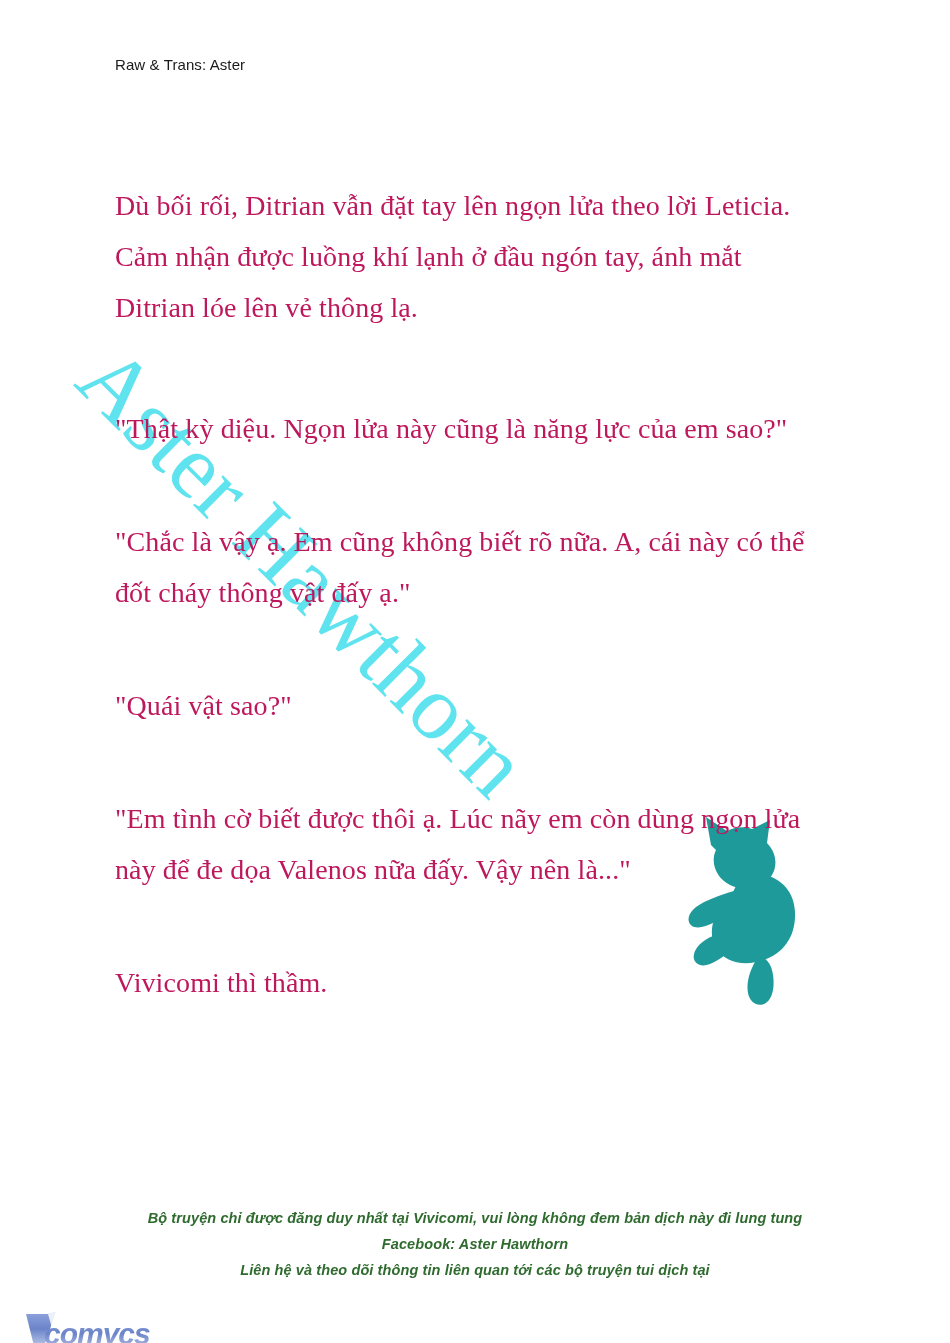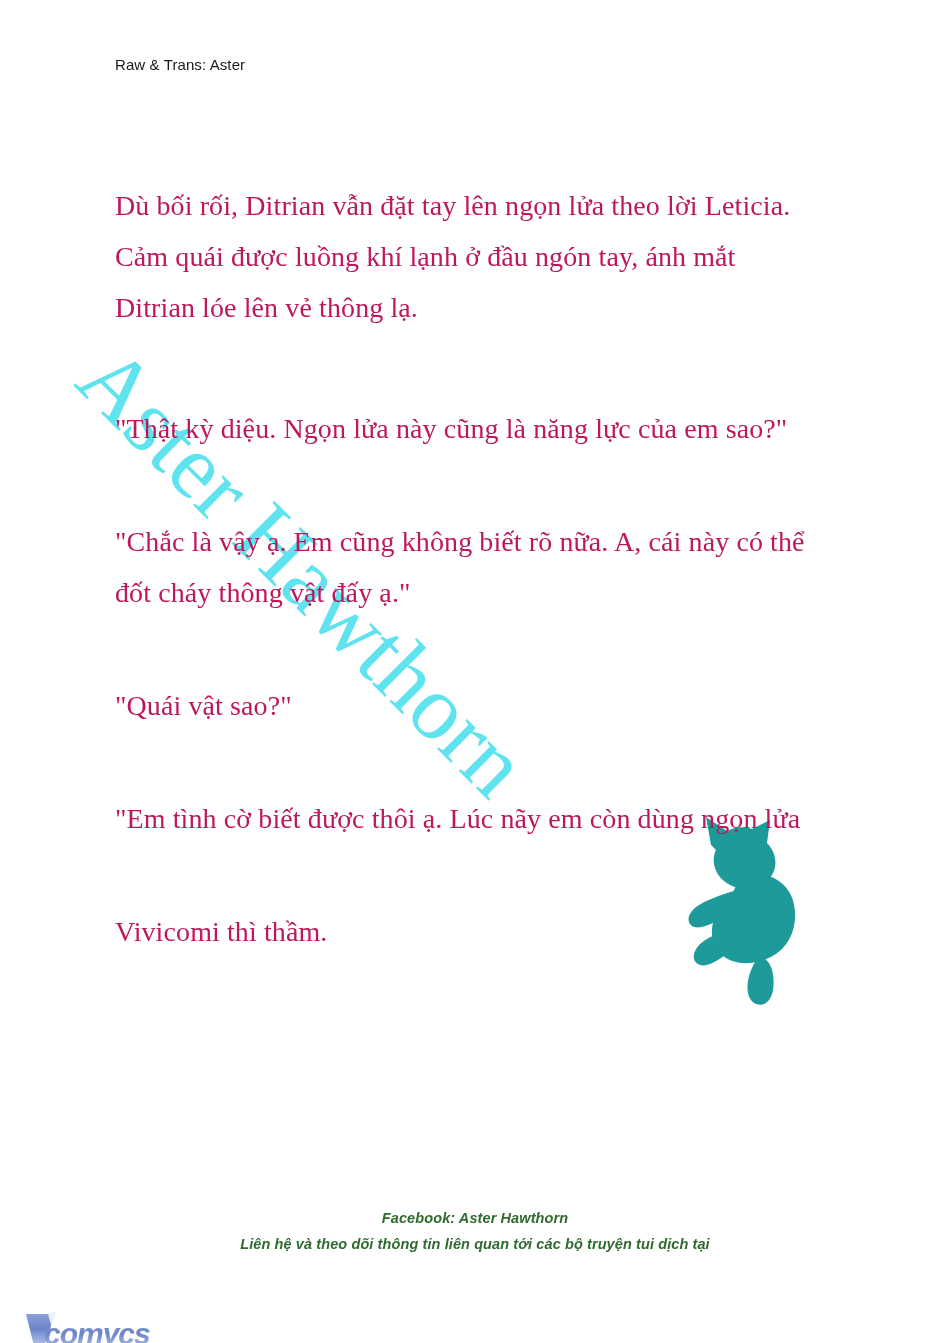--- a/index.html
+++ b/index.html
@@ -152,21 +152,21 @@
                  C102 184 103 170 100 158
                  C98 151 94 147 90 144 Z"></path>
       </g>
     </svg>
   </div>
 
   <div class="body-text">
 
     <div class="para">
       <div>Dù bối rối, Ditrian vẫn đặt tay lên ngọn lửa theo lời Leticia.</div>
-      <div>Cảm quái được luồng khí lạnh ở đầu ngón tay, ánh mắt</div>
+      <div>Cảm nhận được luồng khí lạnh ở đầu ngón tay, ánh mắt</div>
       <div>Ditrian lóe lên vẻ thông lạ.</div>
     </div>
 
     <div class="gap-lg"></div>
 
     <div class="para">
       <div>"Thật kỳ diệu. Ngọn lửa này cũng là năng lực của em sao?"</div>
     </div>
 
     <div class="gap-md"></div>
@@ -179,31 +179,33 @@
     <div class="gap-md"></div>
 
     <div class="para">
       <div>"Quái vật sao?"</div>
     </div>
 
     <div class="gap-md"></div>
 
     <div class="para">
       <div>"Em tình cờ biết được thôi ạ. Lúc nãy em còn dùng ngọn lửa</div>
+      <div>này để đe dọa Valenos nữa đấy. Vậy nên là..."</div>
     </div>
 
     <div class="gap-md"></div>
 
     <div class="para">
       <div>Vivicomi thì thầm.</div>
     </div>
 
   </div>
 
   <div class="footer">
+    <div class="footer-line">Bộ truyện chỉ được đăng duy nhất tại Vivicomi, vui lòng không đem bản dịch này đi lung tung</div>
     <div class="footer-line">Facebook: Aster Hawthorn</div>
     <div class="footer-line">Liên hệ và theo dõi thông tin liên quan tới các bộ truyện tui dịch tại</div>
   </div>
 
   <div class="logo">
     <svg viewBox="0 0 160 54" width="160" height="54" xmlns="http://www.w3.org/2000/svg" aria-hidden="true">
       <defs>
         <linearGradient id="lg" x1="0" y1="0" x2="0" y2="1">
           <stop offset="0%" stop-color="#8fa4dd"></stop>
           <stop offset="50%" stop-color="#6b84c9"></stop>

